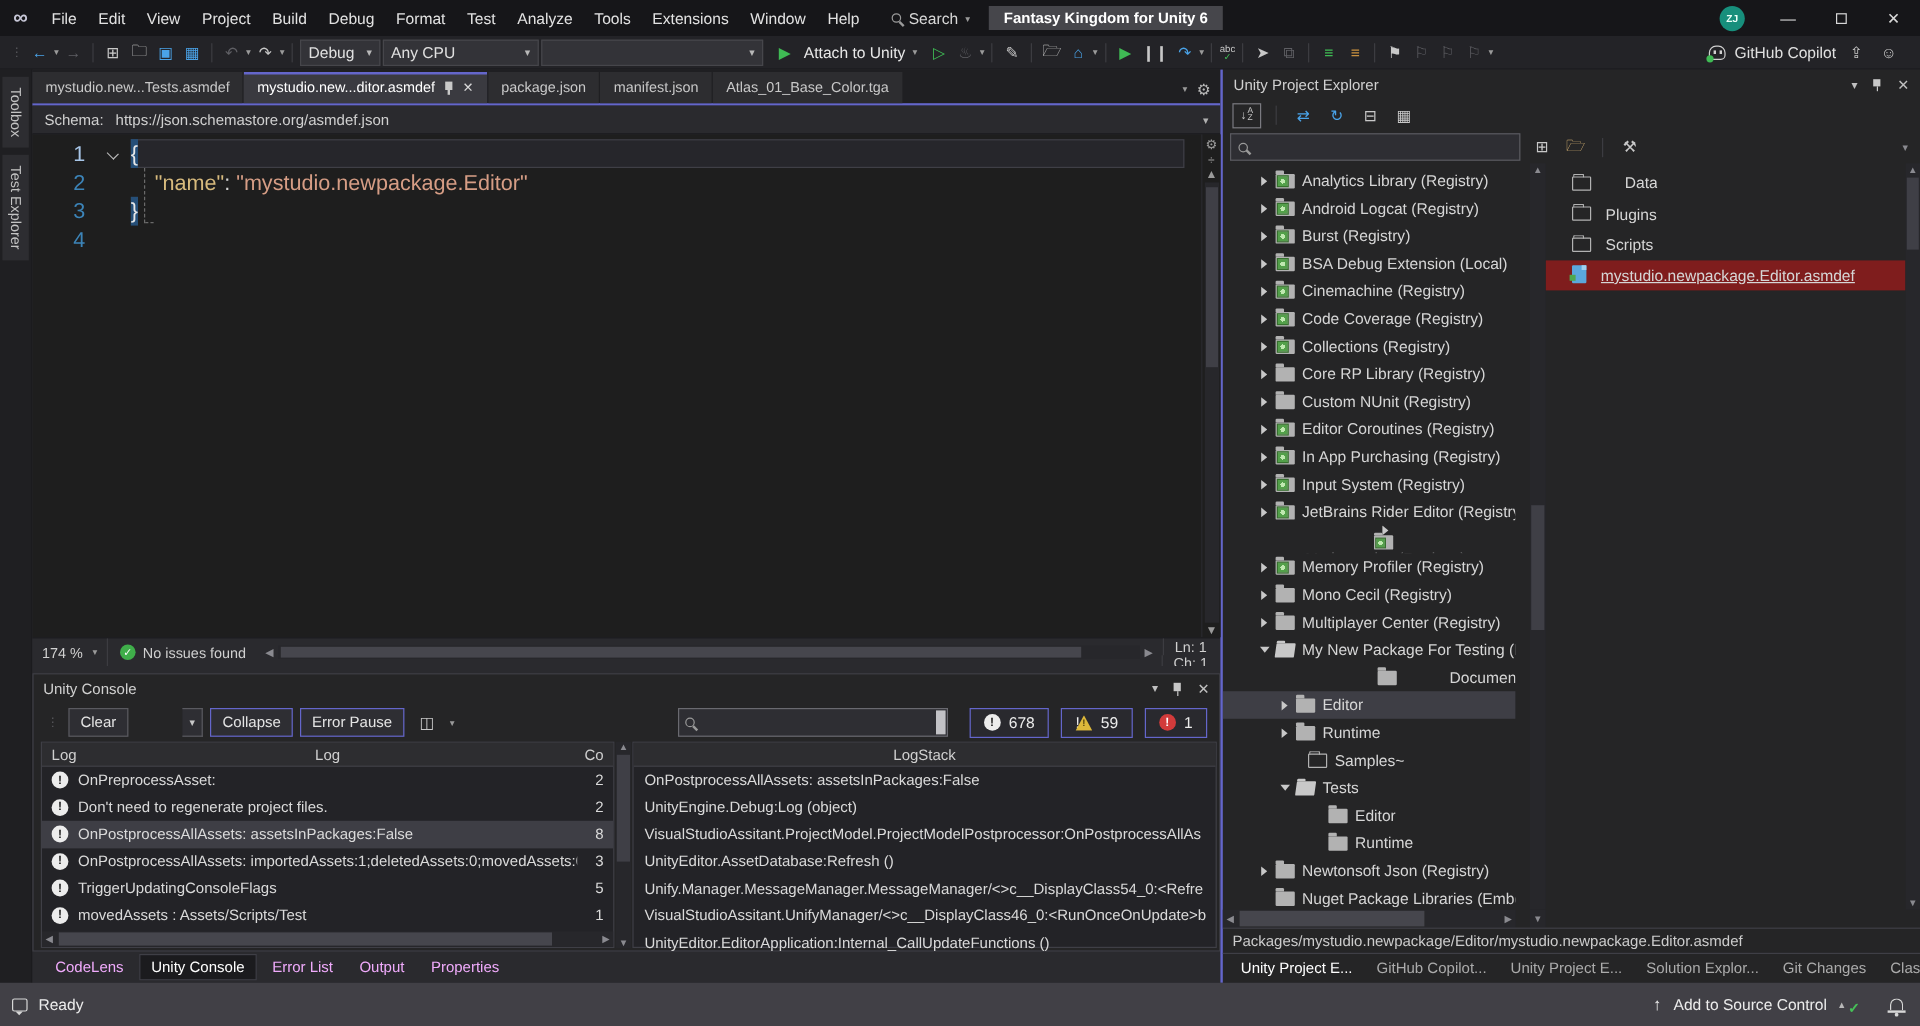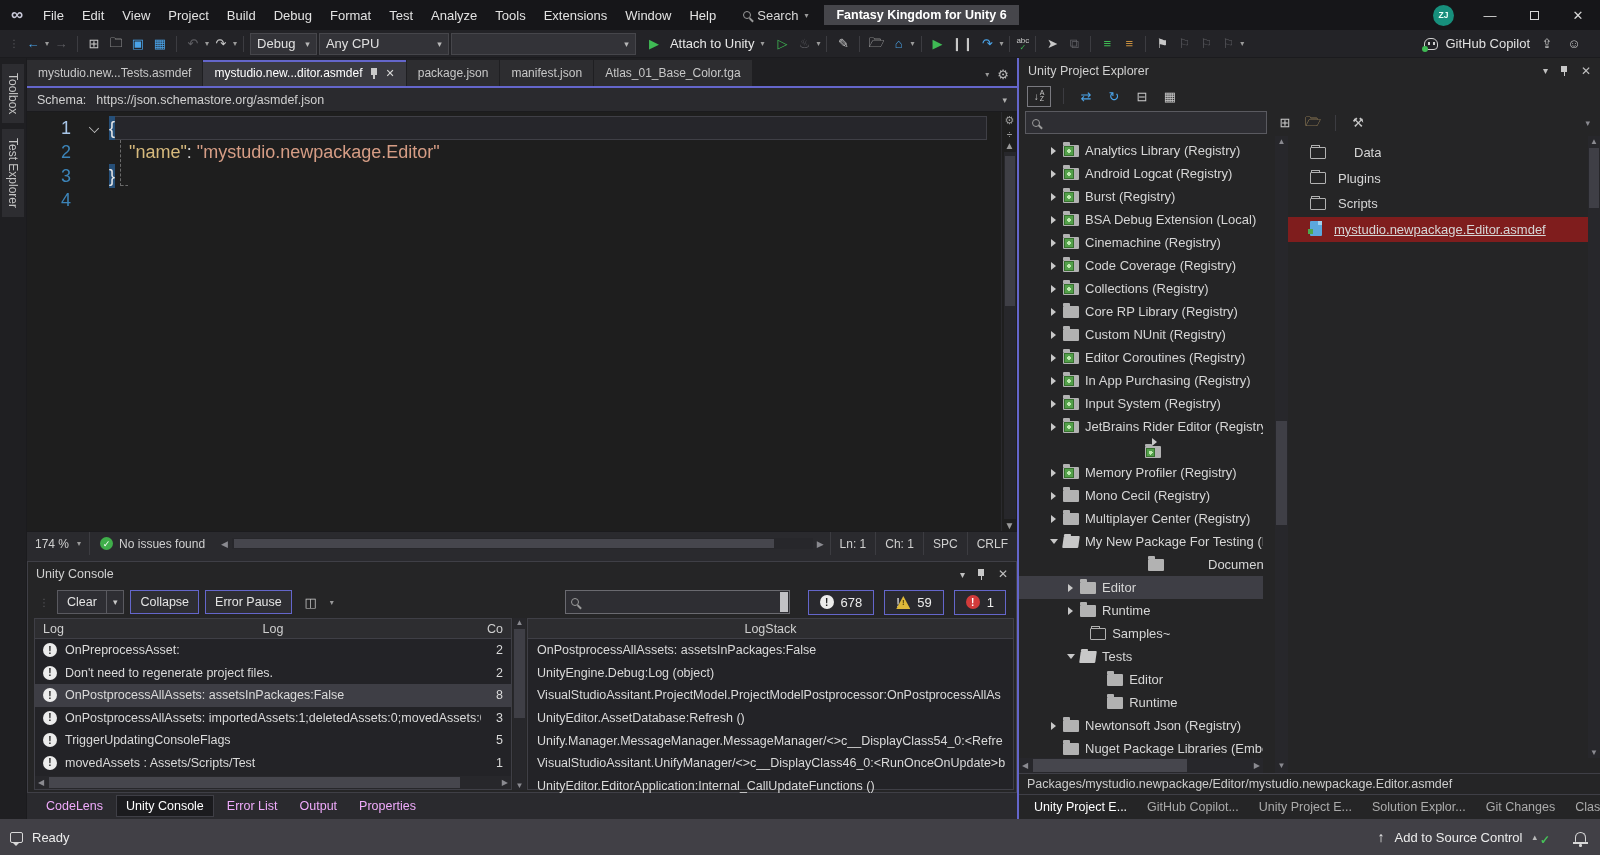--- a/index.html
+++ b/index.html
@@ -88,33 +88,33 @@
 
   
   .estatus{height:24px;background:#2a2a2e;border-top:1px solid #1b1b1e;display:flex;align-items:center;font-size:12px;flex:none;}
   .ezoom{display:flex;align-items:center;gap:8px;padding:0 8px;border-right:1px solid #3c3c41;height:100%;}
   .okc{width:13px;height:13px;border-radius:50%;background:#3fae4a;color:#fff;font-size:9px;display:flex;align-items:center;justify-content:center;}
   .issues{display:flex;align-items:center;gap:6px;padding:0 10px;}
   .ehs{flex:1;display:flex;align-items:center;gap:4px;padding:0 6px;}
   .ehs .tr{flex:1;height:11px;background:#27272b;position:relative;}
   .ehs .th{position:absolute;left:2px;top:1px;bottom:1px;width:93%;background:#46464d;}
   .sarr{color:#8a8a90;font-size:9px;}
-  .epos{display:flex;align-items:center;height:100%;}
+  .epos{display:flex;align-items:center;height:100%;flex-direction:column;}
   .epos span{padding:0 9px;border-left:1px solid #3c3c41;height:100%;display:flex;align-items:center;}
 
   .vgap{height:6px;flex:none;background:var(--chrome);}
 
   
   .console{height:232px;flex:none;background:var(--panel);border:1px solid var(--border);display:flex;flex-direction:column;}
   .chead{height:24px;display:flex;align-items:center;padding:0 8px;gap:10px;font-size:12.5px;flex:none;}
   .chead .hic{margin-left:auto;display:flex;gap:12px;align-items:center;color:#c0c0c0;font-size:10px;}
   .ctoolbar{height:32px;display:flex;align-items:center;gap:6px;padding:0 8px;flex:none;}
   .btn{height:24px;display:inline-flex;align-items:center;padding:0 9px;border:1px solid #5a5a60;background:#2e2e33;color:#e4e4e4;font-size:12.5px;}
   .btn.acc{border:1.6px solid var(--accent);}
-  .splitbtn{display:flex;align-items:flex-end;}
+  .splitbtn{display:flex;align-items:flex-end;gap:45px;}
   .splitbtn .car{border:1px solid #5a5a60;border-left:none;height:24px;display:flex;align-items:center;padding:0 6px;font-size:9px;color:#c8c8c8;background:#2e2e33;}
   .iconbtn{width:26px;height:24px;display:inline-flex;align-items:center;justify-content:center;color:#c8c8c8;}
   .csearch{margin-left:auto;width:225px;height:24px;background:#2e2e33;border:1px solid #6a6a70;display:flex;align-items:center;padding:0 5px;gap:6px;position:relative;}
   .csearch .edge{position:absolute;right:1px;top:1px;bottom:1px;width:8px;background:#c2c2c6;}
   .lens{width:8px;height:8px;border:1.5px solid #9a9a9a;border-radius:50%;position:relative;flex:none;}
   .lens::after{content:"";position:absolute;width:5px;height:1.5px;background:#9a9a9a;transform:rotate(45deg);right:-4px;bottom:-2px;}
   .badges{display:flex;gap:10px;margin-left:12px;margin-right:2px;}
   .badge{display:flex;align-items:center;gap:7px;border:1.6px solid var(--accent);background:#29292e;height:25px;padding:0 11px;color:#ececec;font-size:13px;}
   .bi{width:14px;height:14px;position:relative;flex:none;}
   .bi-info{border-radius:50%;background:#ececec;color:#222;font-weight:bold;font-size:10px;display:flex;align-items:center;justify-content:center;}

